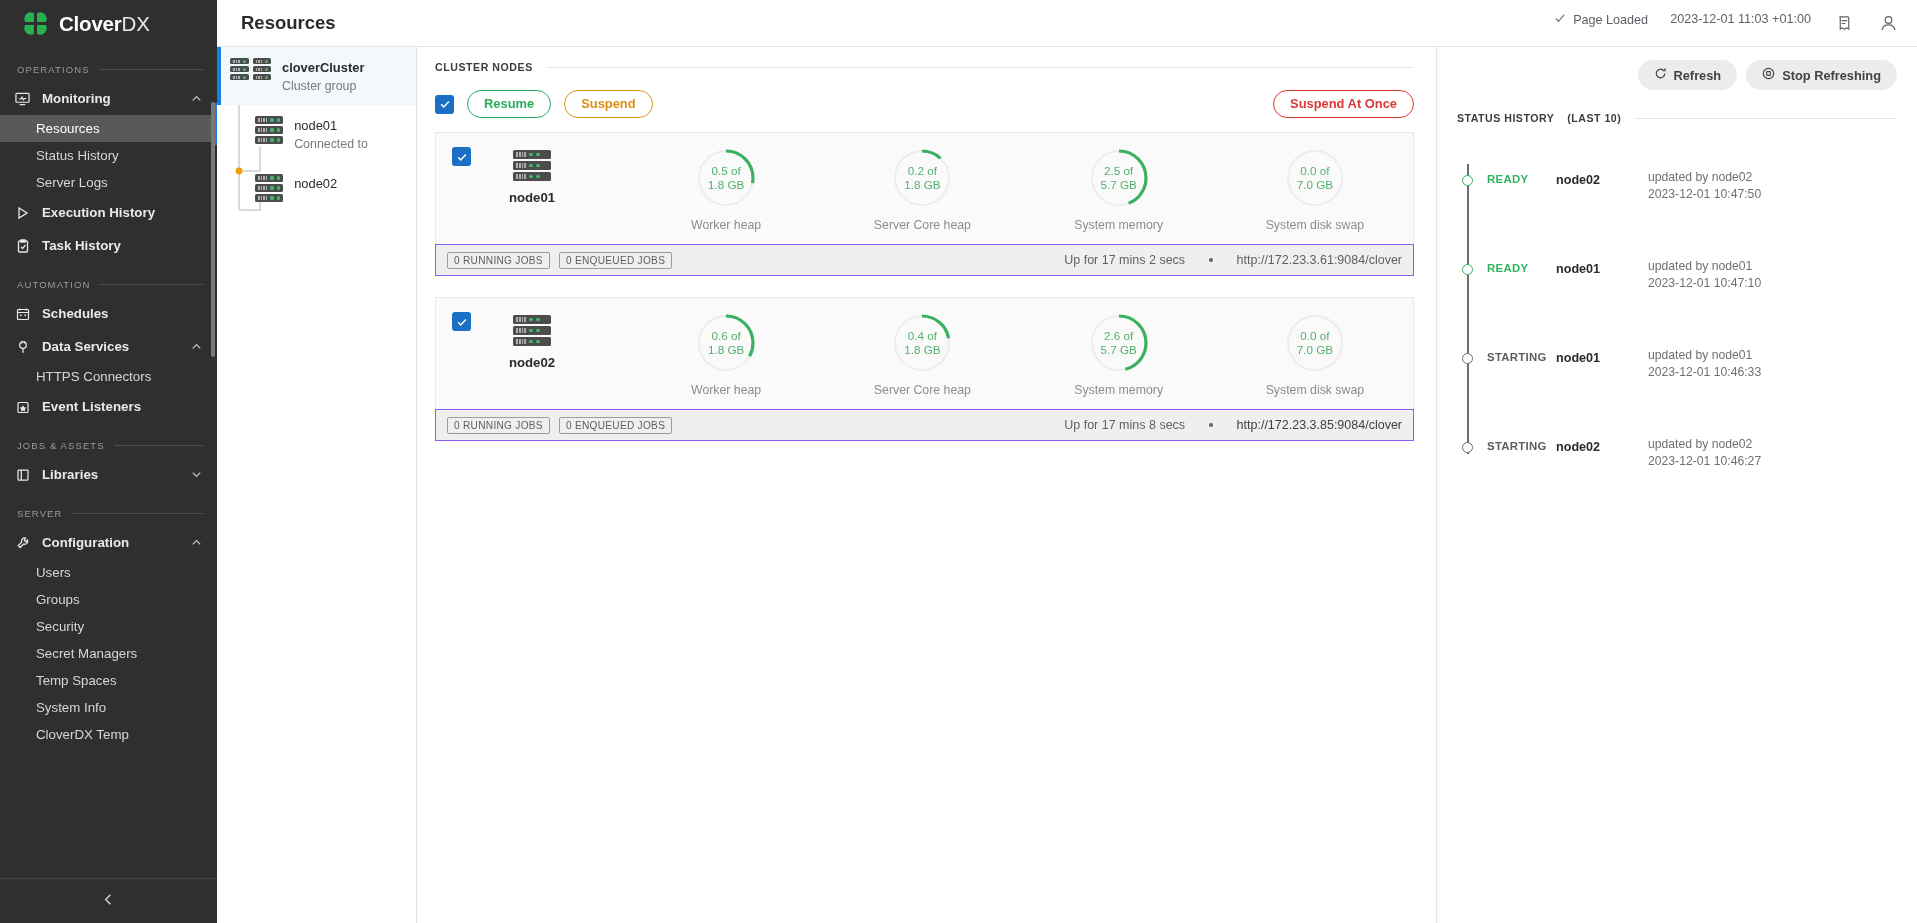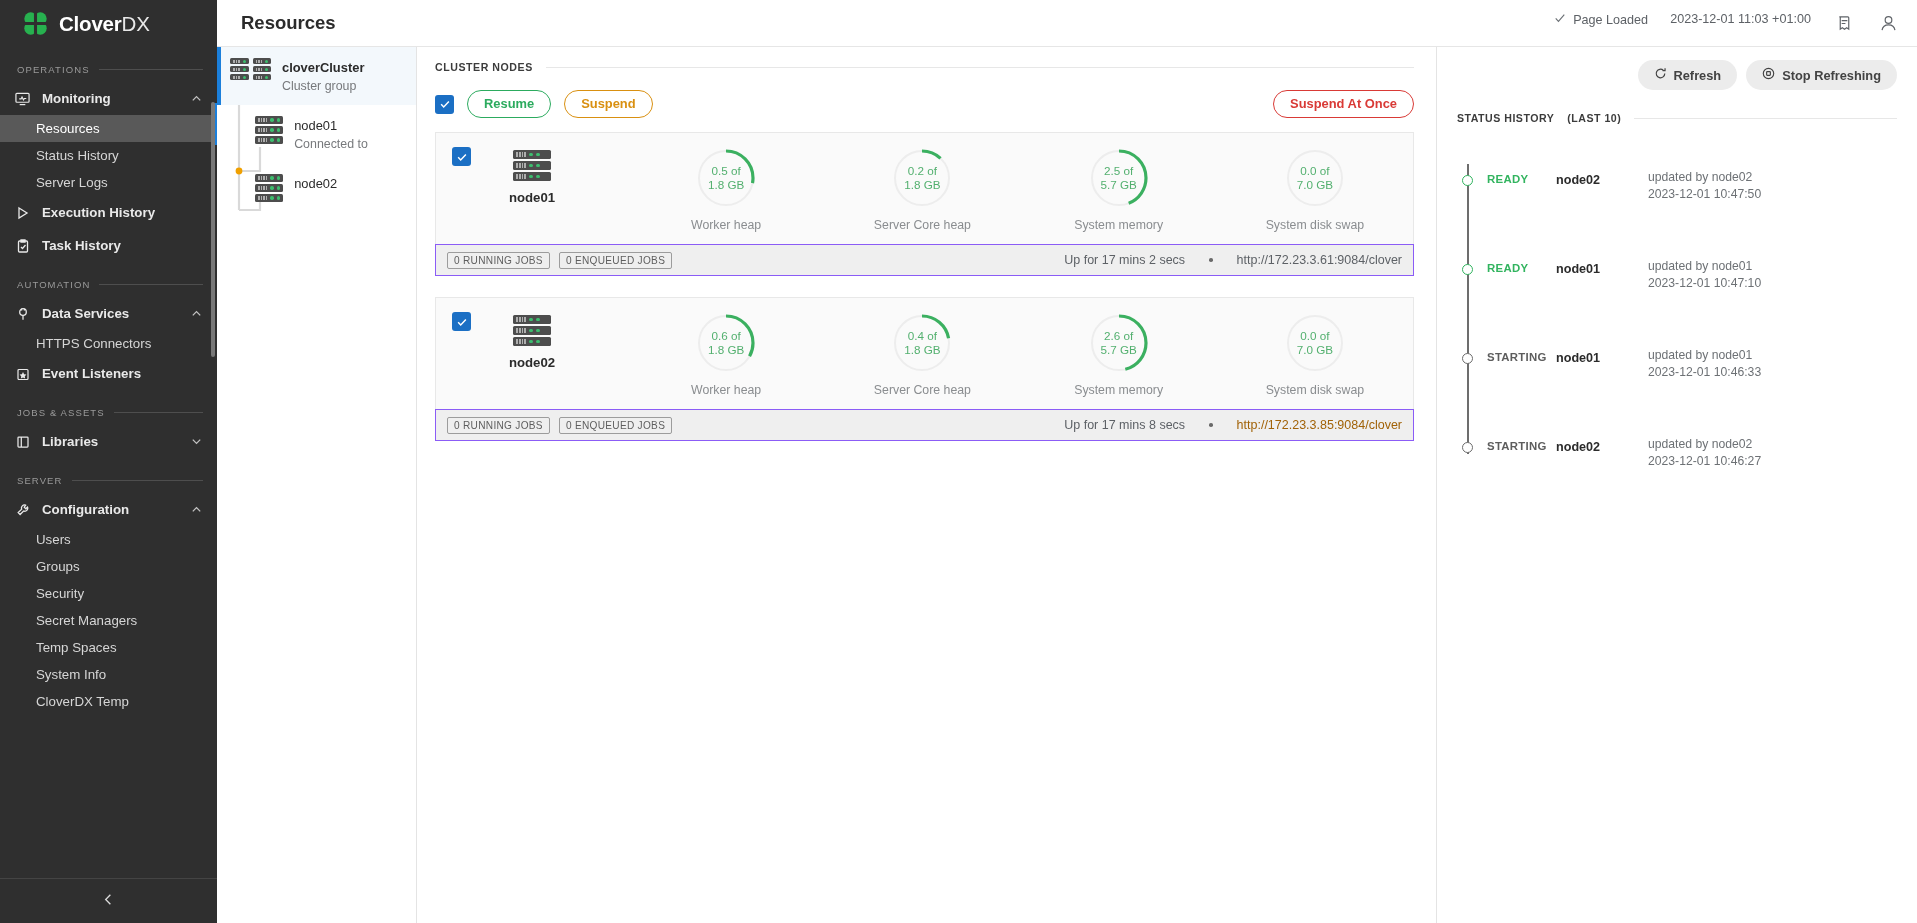--- a/index.html
+++ b/index.html
@@ -157,21 +157,21 @@
     background: #efefef; border: 1px solid #8b5cf6;
     display: flex; align-items: center; padding: 7px 11px; gap: 9px; height: 32px;
   }
   .tag {
     border: 1px solid #9c9c9c; color: #5e5e5e; background: transparent;
     font-size: 10.1px; letter-spacing: .3px; padding: 2px 6px; border-radius: 2px;
     white-space: nowrap;
   }
   .node-meta { margin-left: auto; display: flex; align-items: center; gap: 24px; font-size: 12.5px; color: #5d6166; }
   .node-meta .dot { width: 3.5px; height: 3.5px; border-radius: 50%; background: #6a6a6a; }
-  .node-meta a { color: #a16207; text-decoration: none; }
+  .node-meta a { color: #404040; text-decoration: none; }
   .node-meta .plain { color: #5d6166; }
 
   
   .hist {
     width: 480px; flex: 0 0 480px; background: #fff; padding: 13px 20px 0 20px;
     position: relative;
   }
   .hist-btns { display: flex; justify-content: flex-end; gap: 9px; margin-bottom: 22px; }
   .gbtn {
     background: #ececec; border: none; border-radius: 15px;
@@ -270,20 +270,31 @@
               <path d="M5 1h4v2H5z" fill="#e9e9e9"></path>
               <path d="M5 8l1.5 1.5L9.5 6"></path>
           </svg>
         </span>
         <span class="lbl">Task History</span>
       </div>
 
       <div class="sec-label">
         <span>AUTOMATION</span>
         <span class="rule"></span>
+      </div>
+      <div class="nav-item">
+        <span class="ico">
+          <svg width="14" height="14" viewBox="0 0 14 14" fill="none" stroke="#e9e9e9" stroke-width="1.2">
+            <rect x="1.5" y="2.5" width="11" height="10" rx="1"></rect>
+              <path d="M1.5 5.5h11M4 1.5v2M10 1.5v2"></path>
+            <rect x="4" y="7.5" width="1.6" height="1.6" fill="#e9e9e9" stroke="none"></rect>
+            <rect x="8.4" y="7.5" width="1.6" height="1.6" fill="#e9e9e9" stroke="none"></rect>
+          </svg>
+        </span>
+        <span class="lbl">Schedules</span>
       </div>
       <div class="nav-item">
         <span class="ico">
           <svg width="14" height="14" viewBox="0 0 14 14" fill="none" stroke="#e9e9e9" stroke-width="1.3">
             <circle cx="7" cy="5" r="3.3"></circle>
               <path d="M7 8.3v4.5M5.6 1.8v1.6M8.4 1.8v1.6"></path>
           </svg>
         </span>
         <span class="lbl">Data Services</span>
         <span class="chev">

